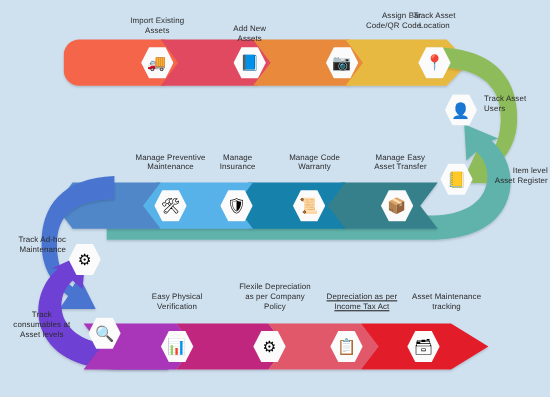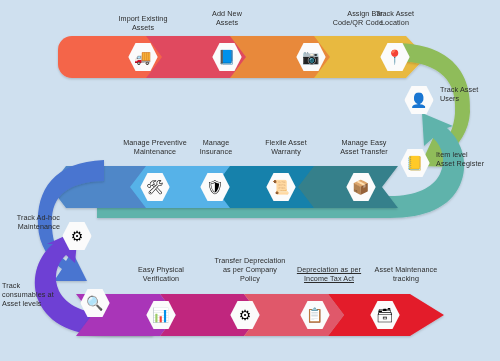--- a/index.html
+++ b/index.html
@@ -91,88 +91,88 @@
   </div>
 <div class="hex" style="left:296px;top:42px;">
     <span>📷</span>
   </div>
 <div class="hex" style="left:380px;top:42px;">
     <span>📍</span>
   </div>
 
 <div class="lbl" style="left: 88px; top: 14px; width: 110px; color: rgb(43, 43, 43);">Import Existing
 Assets</div>
-<div class="lbl" style="left: 172px; top: 9px; width: 110px; color: rgb(43, 43, 43);">Add New
+<div class="lbl" style="left: 172px; top: 21px; width: 110px; color: rgb(43, 43, 43);">Add New
 Assets</div>
 <div class="lbl" style="left: 273px; top: 9px; width: 110px; color: rgb(43, 43, 43); text-align: right;">Assign Bar
 Code/QR Code</div>
 <div class="lbl" style="left: 340px; top: 9px; width: 110px; color: rgb(43, 43, 43);">Track Asset
 Location</div>
 
 <div class="hex" style="left:404px;top:85px;">
     <span>👤</span>
   </div>
 <div class="hex" style="left:400px;top:148px;">
     <span>📒</span>
   </div>
 
 <div class="lbl" style="left: 440px; top: 85px; width: 58px; text-align: left; color: rgb(43, 43, 43);">Track Asset
 Users</div>
-<div class="lbl" style="left: 436px; top: 150px; width: 62px; text-align: left; color: rgb(43, 43, 43);">Item level
+<div class="lbl" style="left: 436px; top: 150px; width: 62px; text-align: right; color: rgb(43, 43, 43);">Item level
 Asset Register</div>
 
 <div class="hex" style="left:140px;top:172px;">
     <span>🛠</span>
   </div>
 <div class="hex" style="left:200px;top:172px;">
     <span>🛡</span>
   </div>
 <div class="hex" style="left:266px;top:172px;">
     <span>📜</span>
   </div>
 <div class="hex" style="left:346px;top:172px;">
     <span>📦</span>
   </div>
 
 <div class="lbl" style="left: 100px; top: 138px; width: 110px; color: rgb(43, 43, 43);">Manage Preventive
 Maintenance</div>
 <div class="lbl" style="left: 176px; top: 138px; width: 80px; color: rgb(43, 43, 43);">Manage
 Insurance</div>
-<div class="lbl" style="left: 240px; top: 138px; width: 92px; color: rgb(43, 43, 43);">Flexile Asset
+<div class="lbl" style="left: 240px; top: 138px; width: 92px; color: rgb(43, 43, 43);">Manage Code
 Warranty</div>
 <div class="lbl" style="left: 318px; top: 138px; width: 92px; color: rgb(43, 43, 43); text-align: center;">Manage Easy
 Asset Transfer</div>
 
 <div class="hex" style="left:62px;top:221px;">
     <span>⚙</span>
   </div>
 <div class="hex" style="left:80px;top:288px;">
     <span>🔍</span>
   </div>
 
 <div class="lbl" style="left: 2px; top: 213px; width: 58px; text-align: right; color: rgb(43, 43, 43);">Track Ad-hoc
 Maintenance</div>
-<div class="lbl" style="left: 2px; top: 281px; width: 72px; text-align: left; color: rgb(43, 43, 43);">Track
+<div class="lbl" style="left: 2px; top: 281px; width: 72px; text-align: center; color: rgb(43, 43, 43);">Track
 consumables at
 Asset levels</div>
 
 <div class="hex" style="left:146px;top:300px;">
     <span>📊</span>
   </div>
 <div class="hex" style="left:230px;top:300px;">
     <span>⚙</span>
   </div>
 <div class="hex" style="left:300px;top:300px;">
     <span>📋</span>
   </div>
 <div class="hex" style="left:370px;top:300px;">
     <span>🗃</span>
   </div>
 
 <div class="lbl" style="left: 110px; top: 265px; width: 102px; color: rgb(43, 43, 43); text-align: center;">Easy Physical
 Verification</div>
-<div class="lbl" style="left: 202px; top: 256px; width: 96px; color: rgb(43, 43, 43);">Transfer Depreciation
+<div class="lbl" style="left: 202px; top: 256px; width: 96px; color: rgb(43, 43, 43);">Flexile Depreciation
 as per Company
 Policy</div>
 <div class="lbl" style="left: 278px; top: 265px; width: 102px; color: rgb(43, 43, 43); text-decoration: underline;">Depreciation as per
 Income Tax Act</div>
 <div class="lbl" style="left: 356px; top: 265px; width: 100px; color: rgb(43, 43, 43);">Asset Maintenance
 tracking</div>
 
 </body></html>

